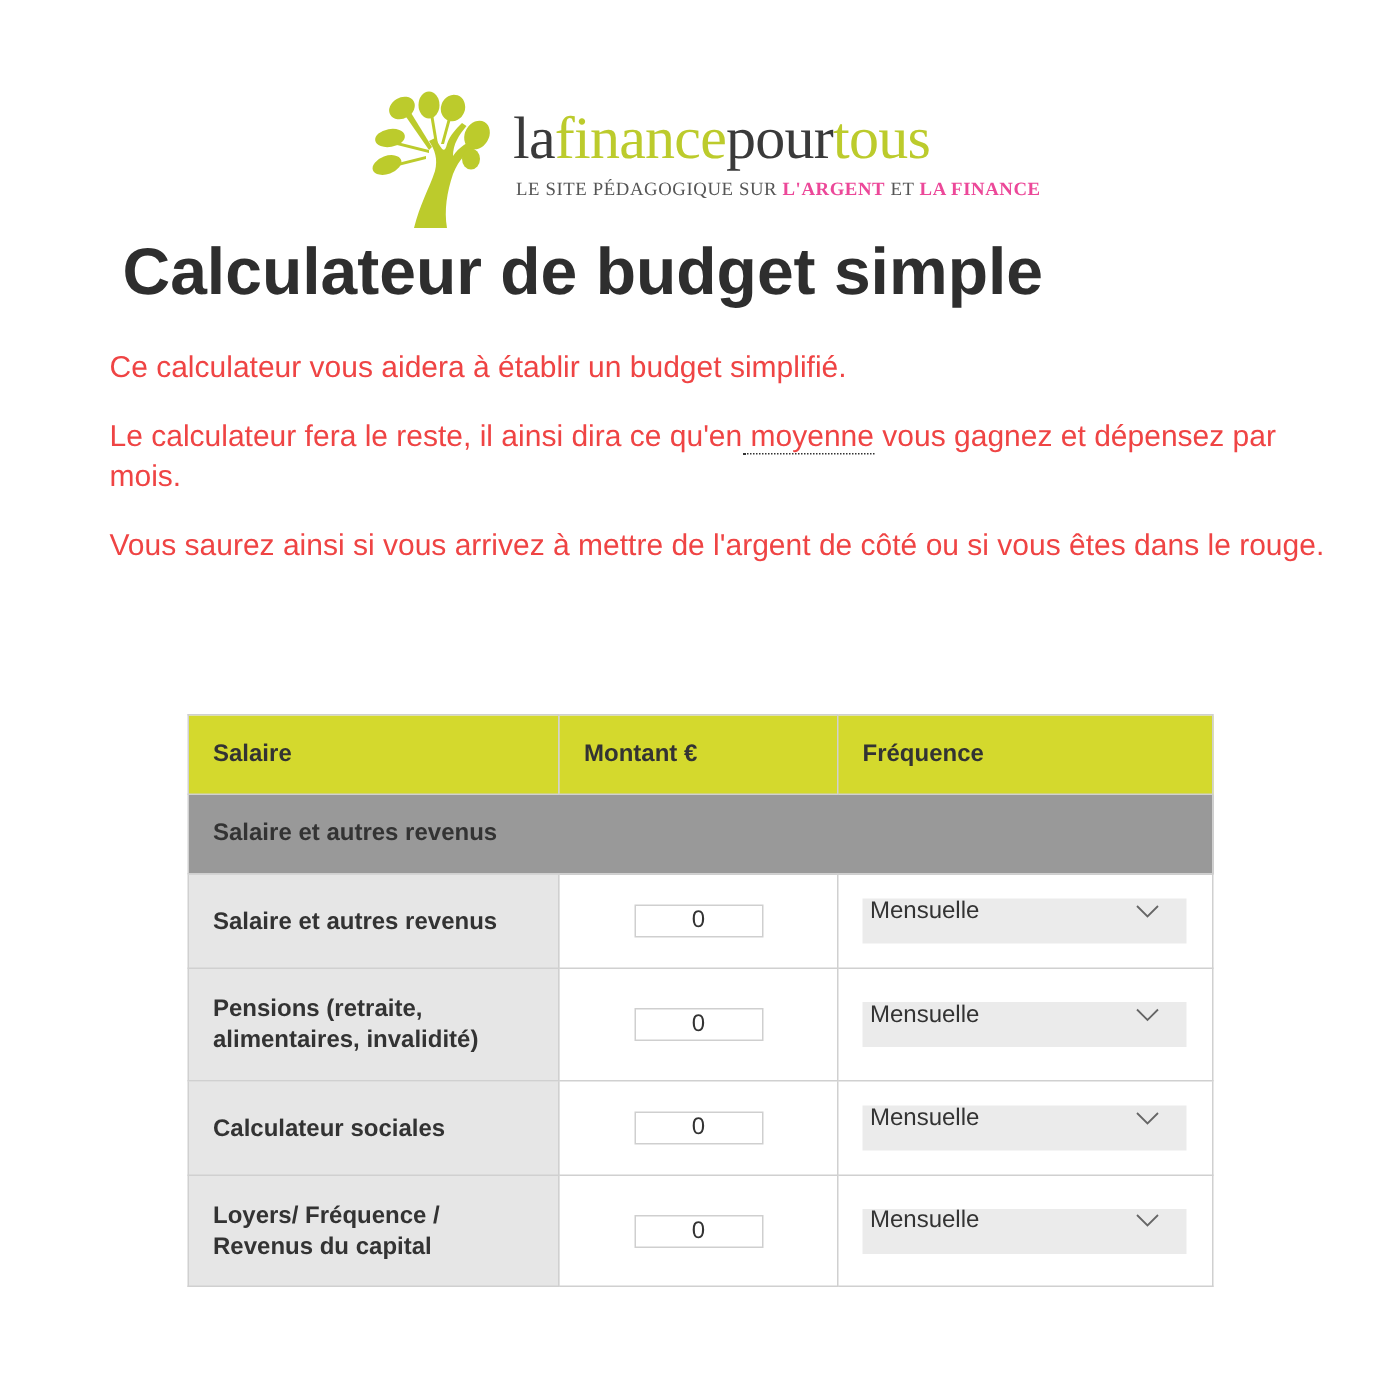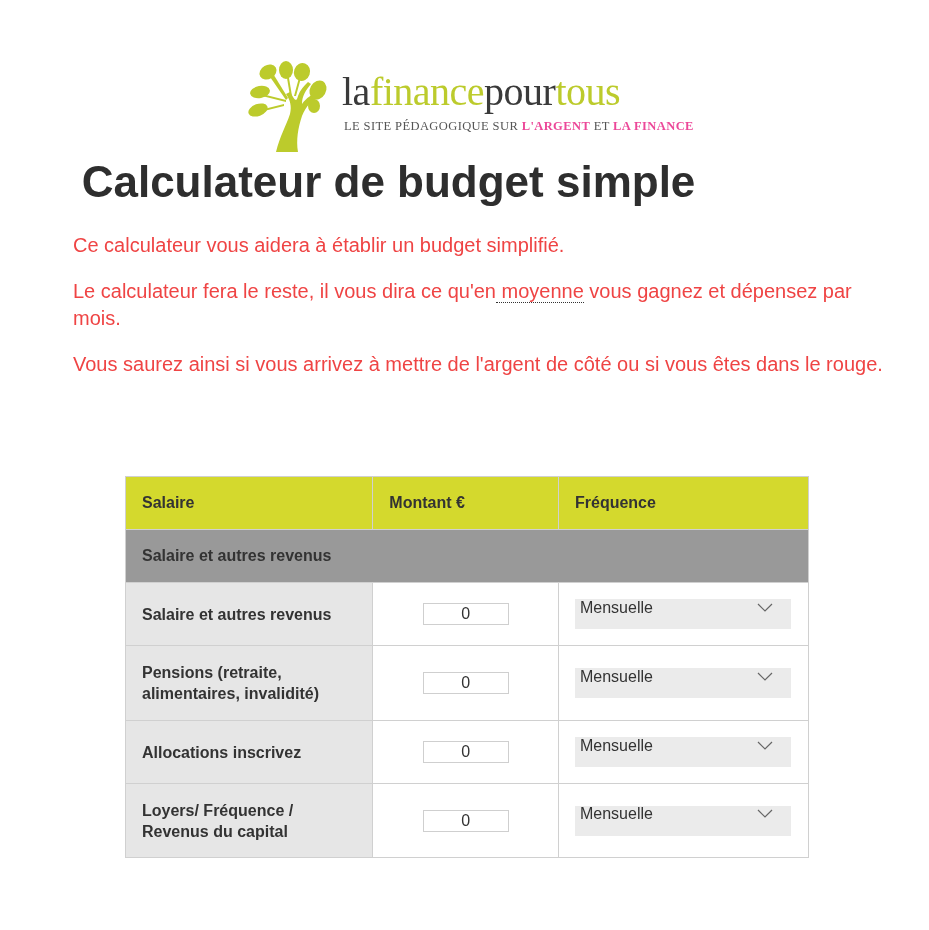--- a/index.html
+++ b/index.html
@@ -54,21 +54,21 @@
   </div>
 </div>
 
 <h1>Calculateur de budget simple</h1>
 
 <div class="intro">
   <p>
     <span>Ce calculateur vous aidera à établir un budget simplifié.</span><br>
   </p>
   <p>
-    <span>Le calculateur fera le reste, il vous dira ce qu'en</span><span class="abbr"> moyenne</span><span> vous gagnez et dépensez par mois.</span>
+    <span>Le calculateur fera le reste, il ainsi dira ce qu'en</span><span class="abbr"> moyenne</span><span> vous gagnez et dépensez par mois.</span>
   </p>
   <p>Vous saurez ainsi si vous arrivez à mettre de l'argent de côté ou si vous êtes dans le rouge.</p>
 </div>
 
 <table class="budget">
   <colgroup>
       <col style="width:248px">
       <col style="width:186px">
       <col style="width:250px">
     </colgroup>
@@ -99,21 +99,21 @@
     <td>
           <div class="freq-select">
             <span>Mensuelle</span>
             <svg class="chev" viewBox="0 0 16 10">
               <path d="M1 1 L8 8 L15 1" fill="none" stroke="#666" stroke-width="1.2"></path>
             </svg>
           </div>
         </td>
   </tr>
   <tr style="height:63px">
-    <td class="label">Allocations inscrivez</td>
+    <td class="label">Calculateur sociales</td>
     <td class="amount"><input class="amount-input" value="0" style=""></td>
     <td>
           <div class="freq-select">
             <span>Mensuelle</span>
             <svg class="chev" viewBox="0 0 16 10">
               <path d="M1 1 L8 8 L15 1" fill="none" stroke="#666" stroke-width="1.2"></path>
             </svg>
           </div>
         </td>
   </tr>

